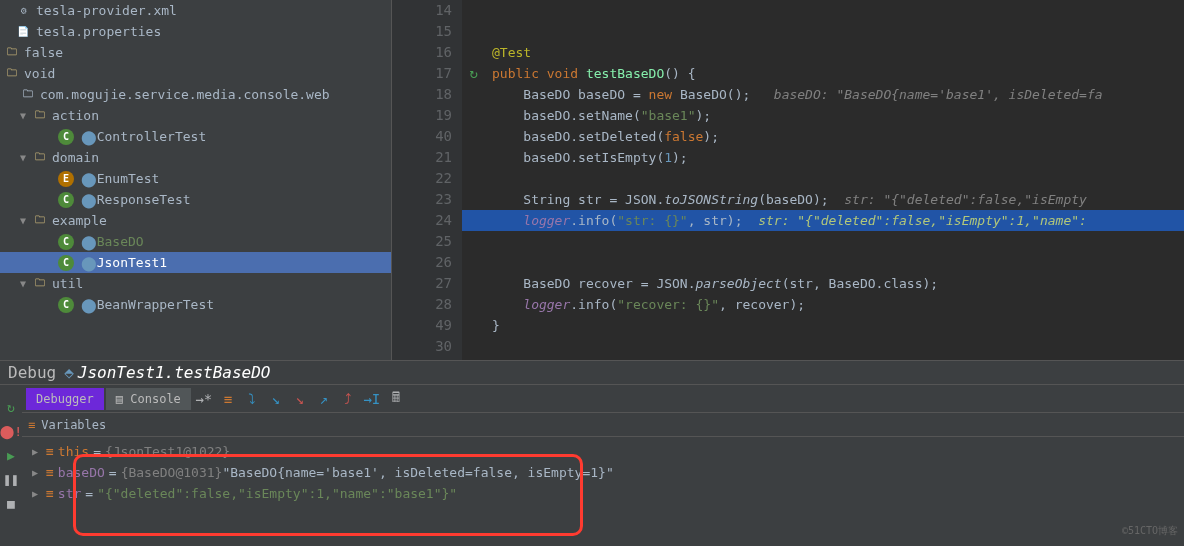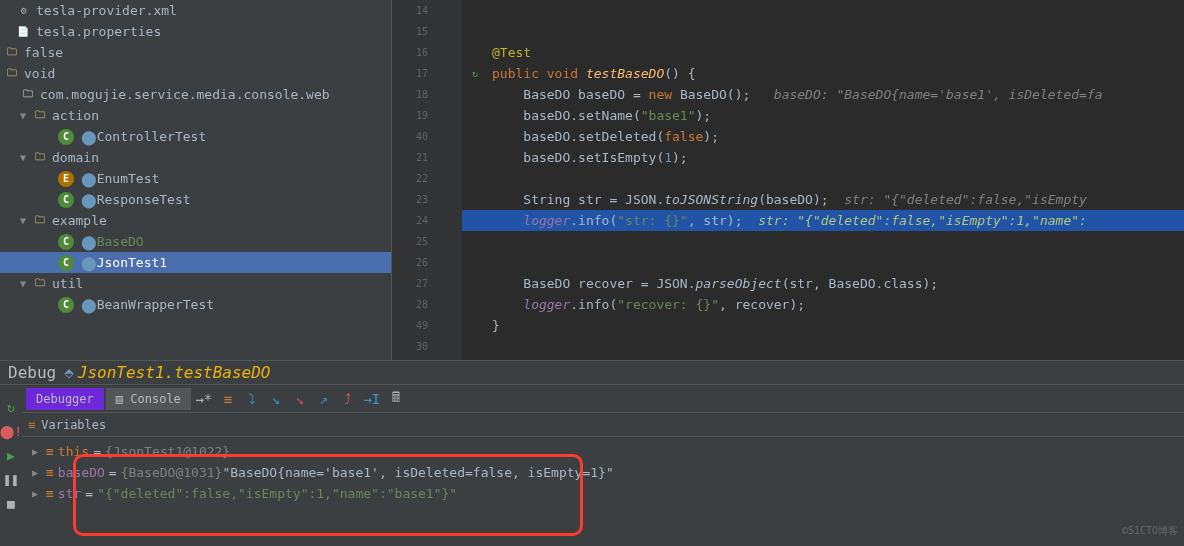--- a/index.html
+++ b/index.html
@@ -55,42 +55,42 @@
   overflow: hidden;
 }
 .gutter {
   width: 70px;
   background: #313335;
   text-align: right;
   color: #606366;
   padding-right: 10px;
   position: relative;
 }
-.gutter-line { height: 21px; line-height: 21px; font-size: 10px; text-align: center; }
+.gutter-line { height: 21px; line-height: 21px; font-size: 14px; }
 .gutter-mark { position: absolute; right: -16px; }
 .run-mark { color: #499c54; }
 .bp-mark { background: #db5c5c; width: 10px; height: 10px; border-radius: 50%; display: inline-block; }
 .code {
   flex: 1;
   padding-left: 30px;
   font-style: italic;
   position: relative;
 }
 .code-line {
   height: 21px; line-height: 21px;
   white-space: nowrap;
   font-style: normal;
 }
 .code-line.highlighted {
   background: #2154a6;
   margin-left: -30px;
   padding-left: 30px;
 }
 .kw { color: #cc7832; }
-.method { color: #fdba74; font-style: italic; }
+.method { color: #86efac; }
 .str { color: #6a8759; }
 .num { color: #6897bb; }
 .ann { color: #bbb529; }
 .field { color: #9876aa; font-style: italic; }
 .comment { color: #808080; font-style: italic; }
 .comment-hl { color: #b2c77a; font-style: italic; }
 .static { font-style: italic; }
 
 .debug-panel {
   height: 186px;
@@ -98,21 +98,21 @@
   border-top: 1px solid #555;
 }
 .debug-header {
   height: 24px;
   display: flex; align-items: center;
   padding: 0 8px;
   border-bottom: 1px solid #555;
   font-size: 16px;
 }
 .debug-title { color: #bbbbbb; margin-right: 8px; }
-.debug-sub { color: #eab308; font-style: italic; }
+.debug-sub { color: #ffffff; font-style: italic; }
 .debug-toolbar {
   height: 28px;
   display: flex; align-items: center;
   padding: 0 4px;
   gap: 2px;
   border-bottom: 1px solid #555;
   margin-left: 22px;
 }
 .tb-tab {
   padding: 4px 10px;

